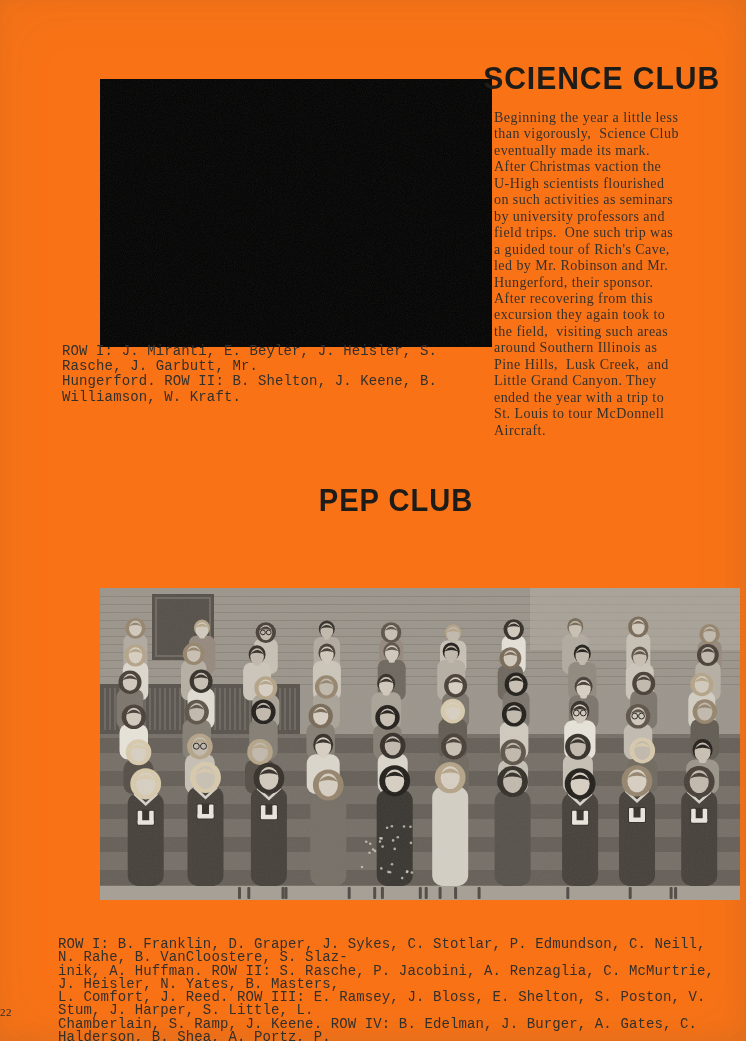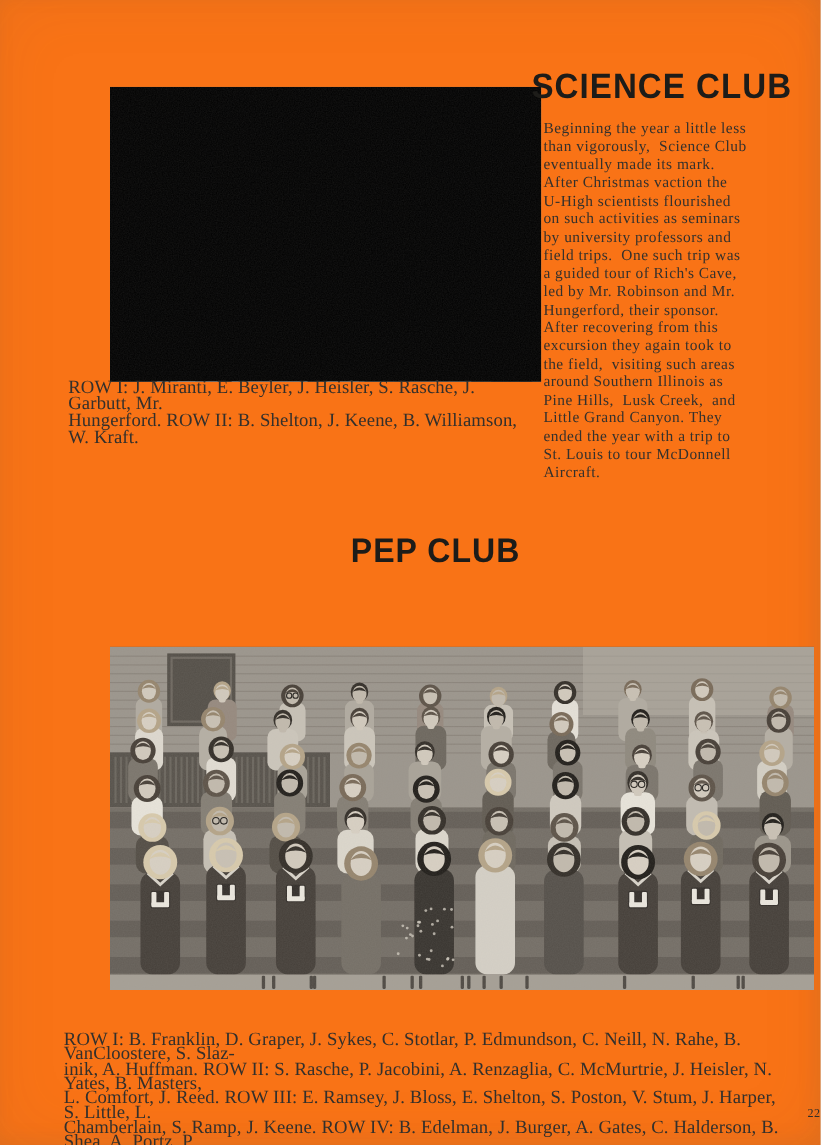--- a/index.html
+++ b/index.html
@@ -23,27 +23,28 @@
   }
   .sc-title{left:476px;top:60px;width:240px;font-size:32px;text-align:center;}
   .pep-title{left:76px;top:483px;width:640px;font-size:31px;text-align:center;}
   .bodytext{
     position:absolute;margin:0;left:494px;top:110px;width:246px;
     font-size:14px;line-height:16.45px;letter-spacing:.45px;
     white-space:pre-wrap;color:#34312d;
   }
   .caption{
     position:absolute;margin:0;
-    font-size:17px;letter-spacing:.12px;color:#33302c;
+    font-size:14px;letter-spacing:.12px;color:#33302c;
     white-space:pre-wrap;
+    font-family:Liberation Mono, monospace;
   }
   .caption1{left:62px;top:344px;width:412px;line-height:15.2px;}
   .caption2{left:58px;top:891px;width:660px;line-height:13.3px;margin-top:47px;}
   .pageno{
-    position:absolute;left:0;top:1006px;width:746px;text-align:right;
+    position:absolute;left:0;top:1006px;width:746px;text-align:left;
     font-size:11px;letter-spacing:.5px;color:#2e2c29;
   }
 </style>
 </head>
 <body>
 
 <div class="page">
 
   <section>
     <figure class="photo photo1">

